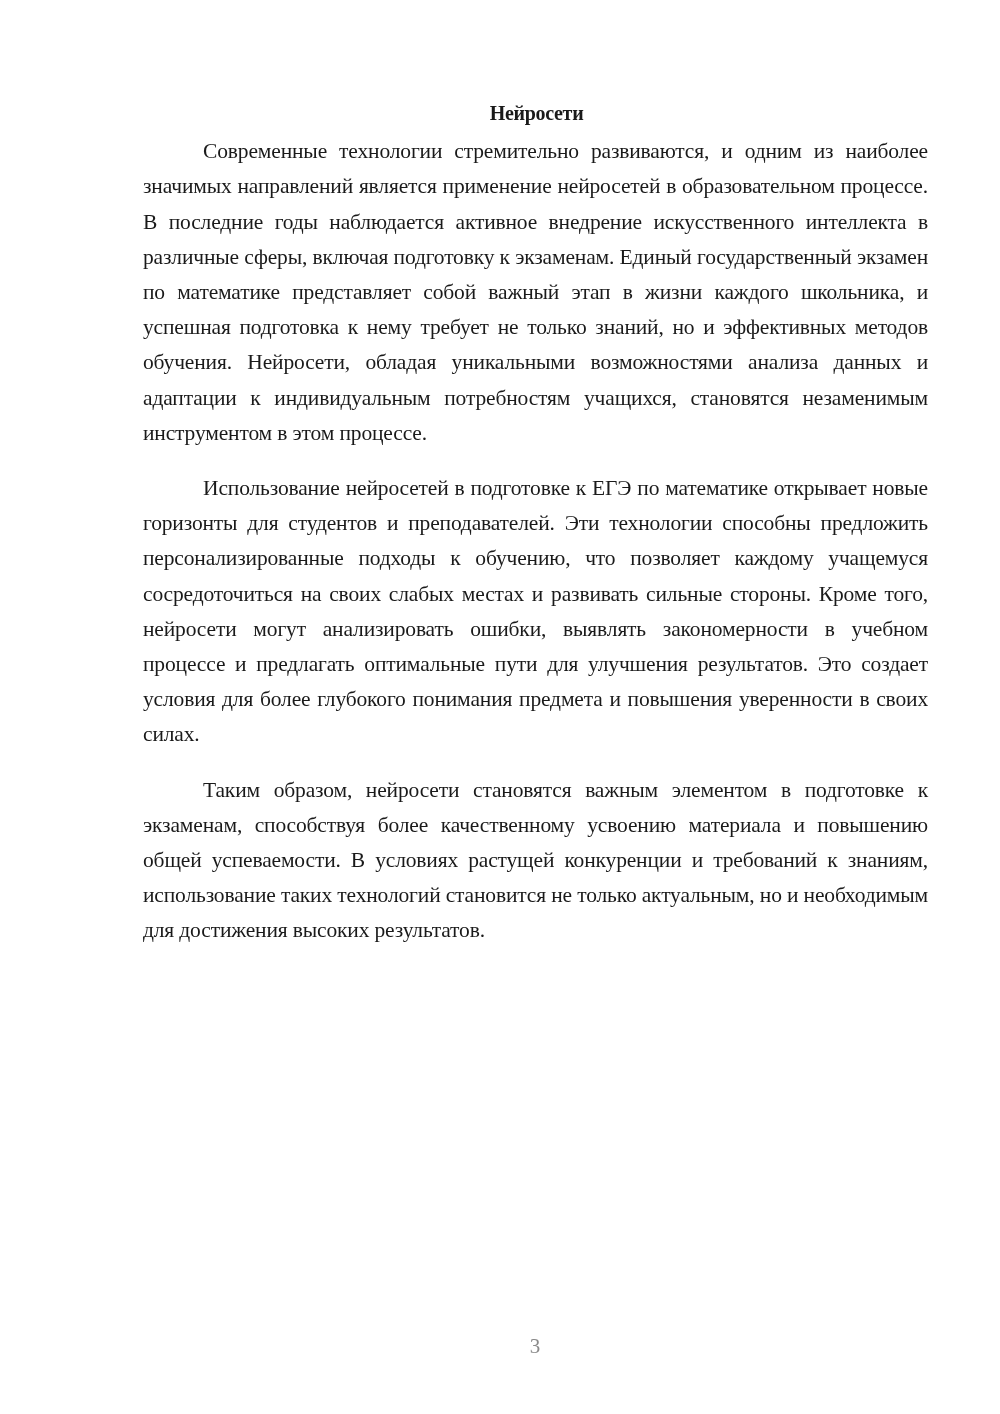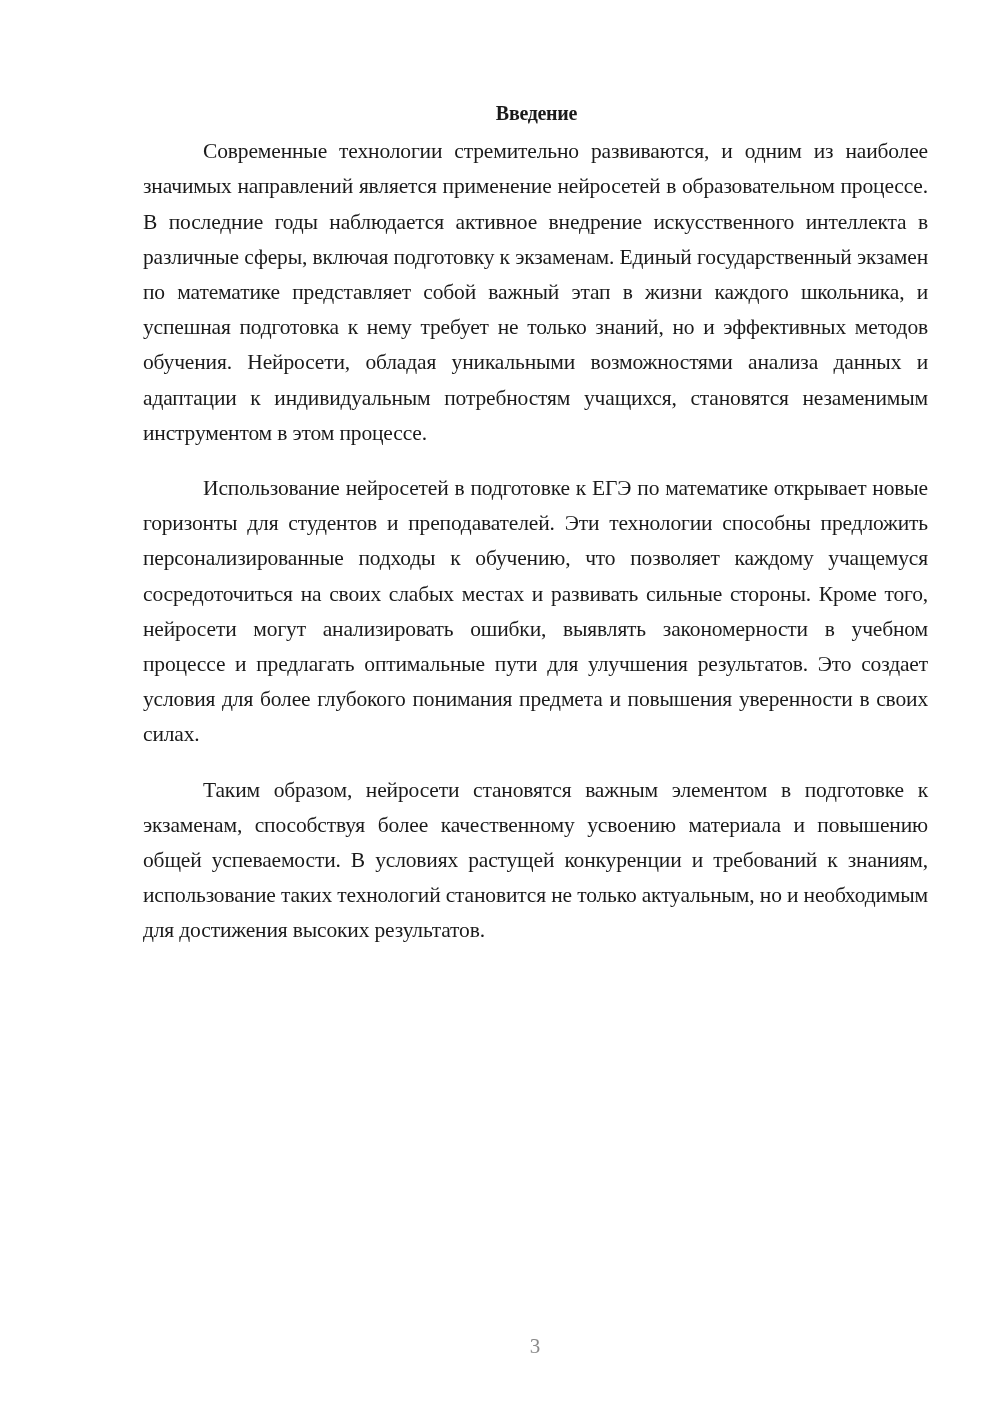--- a/index.html
+++ b/index.html
@@ -36,19 +36,19 @@
       font-family: "Liberation Serif", serif;
       font-size: 21px;
       color: #8a8a8a;
     }
   </style>
 </head>
 <body>
 
 <div class="page">
   <div class="content">
-    <div class="heading">Введение</div>
+    <div class="heading">Нейросети</div>
     <p class="para">Современные технологии стремительно развиваются, и одним из наиболее значимых направлений является применение нейросетей в образовательном процессе. В последние годы наблюдается активное внедрение искусственного интеллекта в различные сферы, включая подготовку к экзаменам. Единый государственный экзамен по математике представляет собой важный этап в жизни каждого школьника, и успешная подготовка к нему требует не только знаний, но и эффективных методов обучения. Нейросети, обладая уникальными возможностями анализа данных и адаптации к индивидуальным потребностям учащихся, становятся незаменимым инструментом в этом процессе.</p>
     <p class="para">Использование нейросетей в подготовке к ЕГЭ по математике открывает новые горизонты для студентов и преподавателей. Эти технологии способны предложить персонализированные подходы к обучению, что позволяет каждому учащемуся сосредоточиться на своих слабых местах и развивать сильные стороны. Кроме того, нейросети могут анализировать ошибки, выявлять закономерности в учебном процессе и предлагать оптимальные пути для улучшения результатов. Это создает условия для более глубокого понимания предмета и повышения уверенности в своих силах.</p>
     <p class="para">Таким образом, нейросети становятся важным элементом в подготовке к экзаменам, способствуя более качественному усвоению материала и повышению общей успеваемости. В условиях растущей конкуренции и требований к знаниям, использование таких технологий становится не только актуальным, но и необходимым для достижения высоких результатов.</p>
   </div>
   <div class="page-number">3</div>
 </div>
 
 </body></html>

